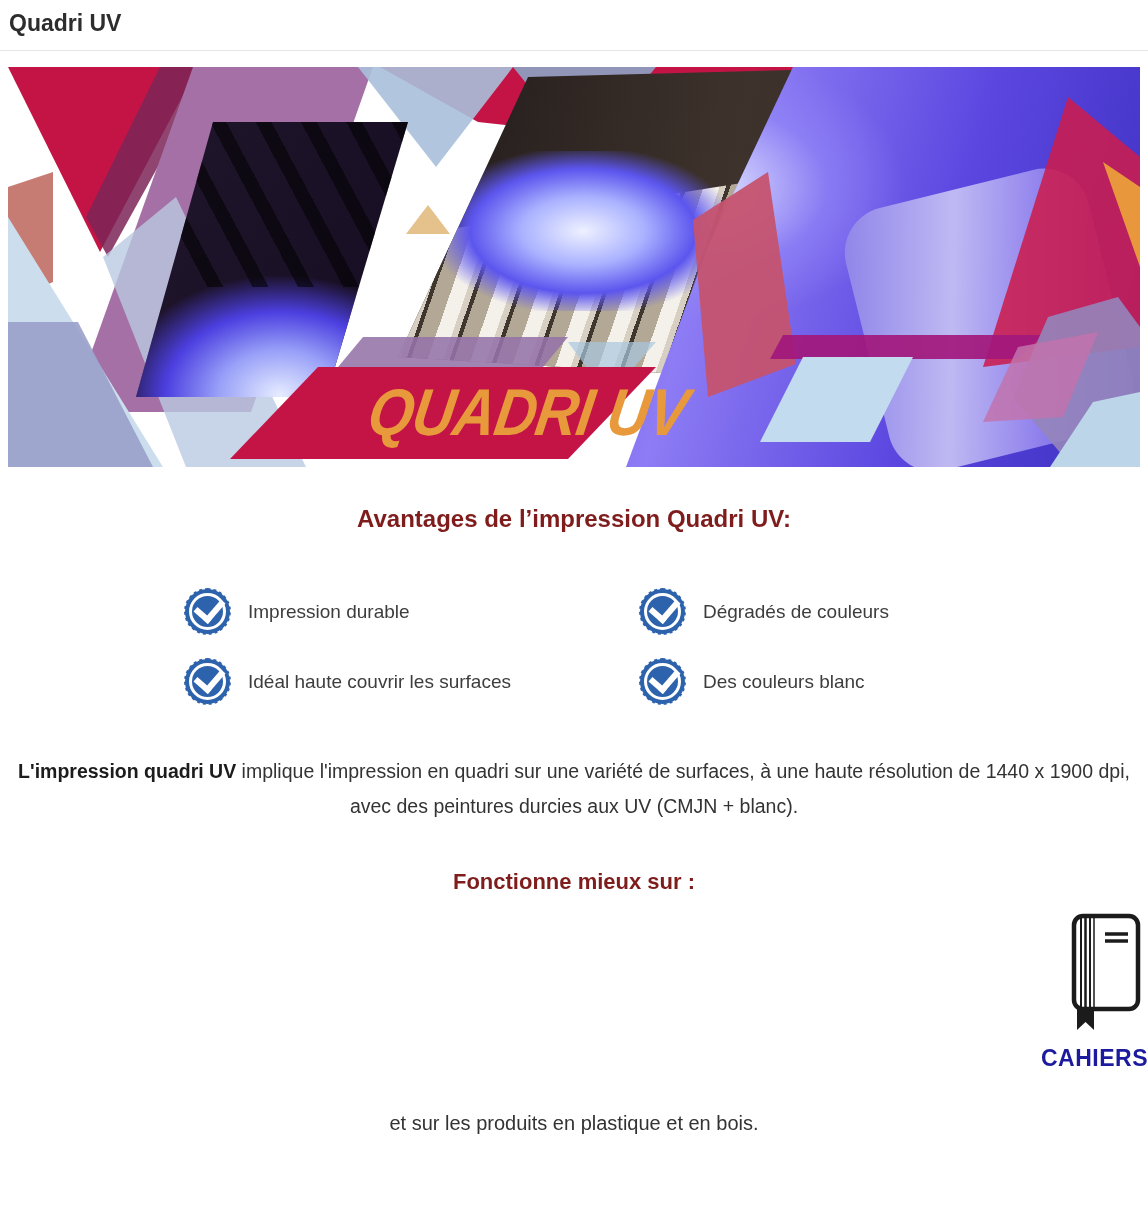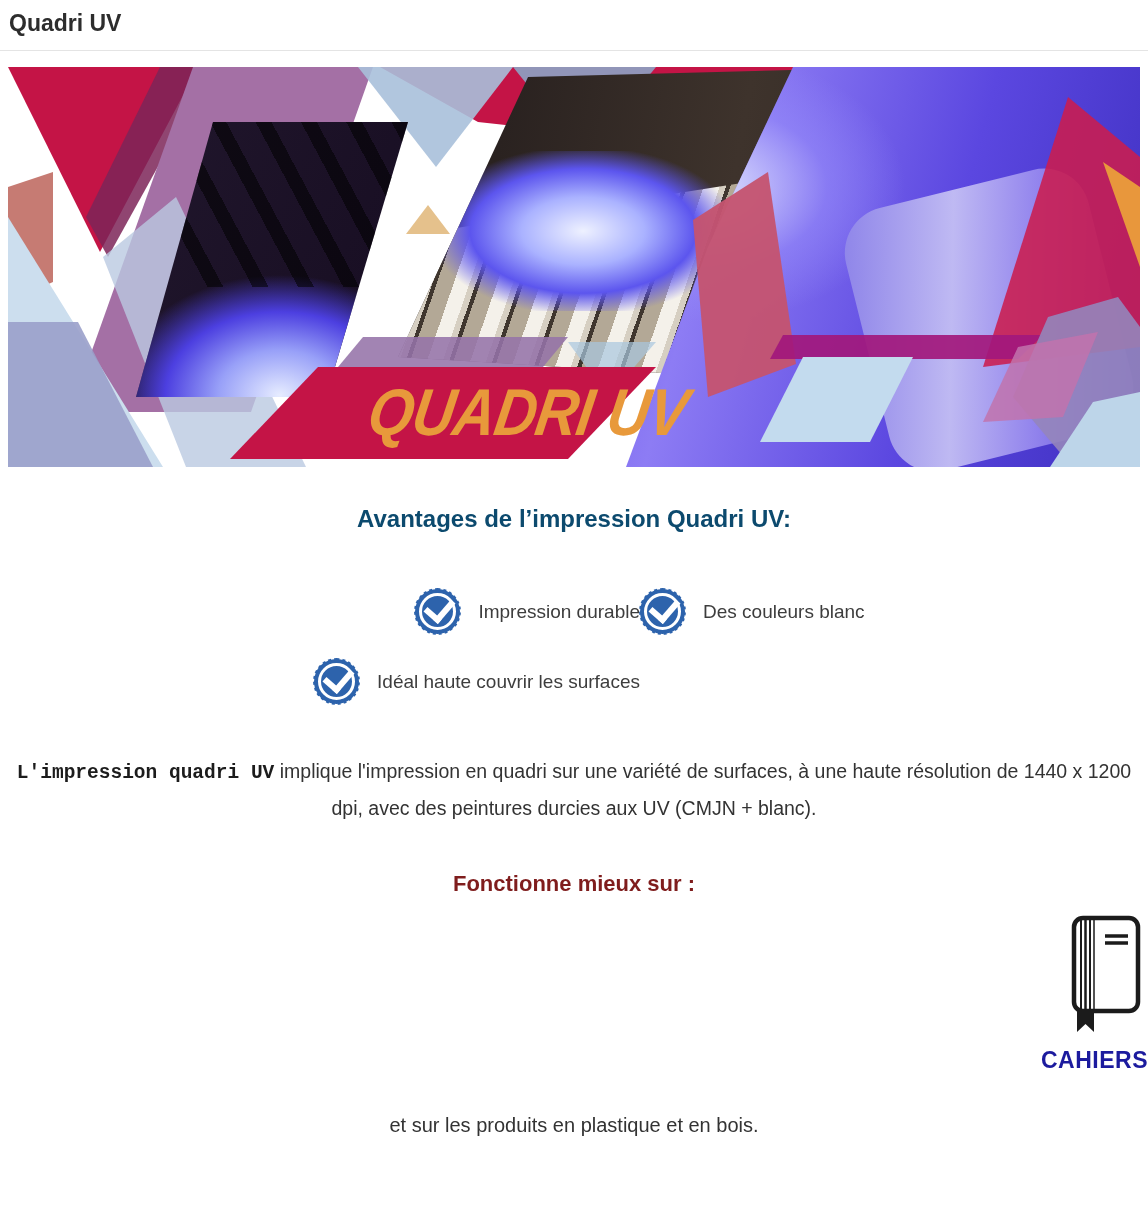--- a/index.html
+++ b/index.html
@@ -61,35 +61,35 @@
   
   .s-mauve-b{background:#9573a8;opacity:.88;clip-path:polygon(355px 270px,560px 270px,520px 318px,315px 318px);}
   .s-lblue-b{background:#a8c6de;opacity:.7;clip-path:polygon(560px 275px,648px 275px,600px 330px);}
   .s-crimson-b{background:#c41446;clip-path:polygon(310px 300px,648px 300px,560px 392px,222px 392px);}
   .s-lblue-par{background:#c3dbee;clip-path:polygon(795px 290px,905px 290px,862px 375px,752px 375px);}
   .banner-title{position:absolute;left:330px;top:311px;width:380px;text-align:center;
     font-style:italic;font-weight:700;font-size:66px;line-height:1.05;color:#e8993b;
     transform:skewX(-9deg) scaleX(.88);letter-spacing:-1px;white-space:nowrap;}
 
   
-  .section-heading{text-align:center;font-size:24px;font-weight:700;color:#0c4a6e;margin:38px 0 0;}
+  .section-heading{text-align:center;font-size:24px;font-weight:700;color:#7f1d1d;margin:38px 0 0;}
   .advantages{display:flex;margin:56px 0 0 185px;}
   .adv-col{display:flex;flex-direction:column;gap:25px;}
   .adv-col.left{width:455px;}
-  .adv-item{display:flex;align-items:center;gap:18px;justify-content:flex-end;}
+  .adv-item{display:flex;align-items:center;gap:18px;}
   .badge{position:relative;width:45px;height:45px;border-radius:50%;background:#2d63ac;
     outline:3px dotted #2d63ac;outline-offset:-2px;flex:none;}
   .badge::before{content:"";position:absolute;inset:4px;border:3px solid #fff;border-radius:50%;}
   .badge::after{content:"";position:absolute;left:11px;top:9px;width:21px;height:13px;
     border-left:6px solid #fff;border-bottom:6px solid #fff;transform:rotate(-49deg);}
   .adv-label{font-size:19px;color:#3d3d3d;}
 
   
   .desc{text-align:center;font-size:19.5px;color:#333;line-height:1.78;margin:50px 14px 0;}
-  .desc b{color:#1c1c1c;font-family:Liberation Mono, monospace;}
+  .desc b{color:#1c1c1c;}
 
   
   .works-heading{text-align:center;font-size:22px;font-weight:700;color:#7f1d1d;margin:46px 0 0;}
   .works-item{display:flex;flex-direction:column;align-items:flex-end;margin-top:18px;cursor:pointer;}
   .cahiers{color:#1c1b9e;font-weight:700;font-size:23px;letter-spacing:.5px;margin-top:8px;}
   .footer-text{text-align:center;font-size:20px;color:#333;margin:40px 0 14px;}
 </style>
 </head>
 <body>
 
@@ -149,26 +149,30 @@
       <span class="adv-label">Impression durable</span>
     </div>
     <div class="adv-item">
       <span class="badge"></span>
       <span class="adv-label">Idéal haute couvrir les surfaces</span>
     </div>
   </div>
   <div class="adv-col">
     <div class="adv-item">
       <span class="badge"></span>
+      <span class="adv-label">Dégradés de couleurs</span>
+    </div>
+    <div class="adv-item">
+      <span class="badge"></span>
       <span class="adv-label">Des couleurs blanc</span>
     </div>
   </div>
 </div>
 
-<p class="desc"><b>L'impression quadri UV</b><span> implique l'impression en quadri sur une variété de surfaces, à une haute résolution de 1440 x 1200 dpi, avec des peintures durcies aux UV (CMJN + blanc).</span></p>
+<p class="desc"><b>L'impression quadri UV</b><span> implique l'impression en quadri sur une variété de surfaces, à une haute résolution de 1440 x 1900 dpi, avec des peintures durcies aux UV (CMJN + blanc).</span></p>
 
 <h2 class="works-heading">Fonctionne mieux sur&nbsp;:</h2>
 
 <div class="works-item">
   <svg width="84" height="124" viewBox="0 0 84 124">
     <rect x="10" y="3" width="64" height="93" rx="9" fill="#ffffff" stroke="#1b1b1b" stroke-width="4.5"></rect>
     <line x1="17" y1="5" x2="17" y2="94" stroke="#1b1b1b" stroke-width="2"></line>
     <line x1="21.5" y1="4" x2="21.5" y2="95" stroke="#1b1b1b" stroke-width="2.5"></line>
     <line x1="26" y1="4" x2="26" y2="95" stroke="#1b1b1b" stroke-width="2"></line>
     <line x1="30" y1="4" x2="30" y2="95" stroke="#1b1b1b" stroke-width="1.5"></line>

